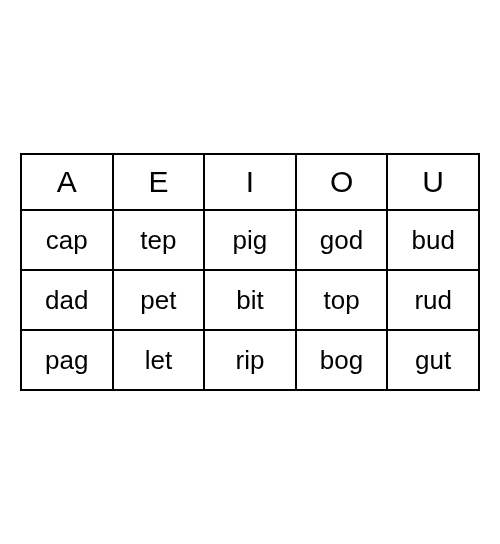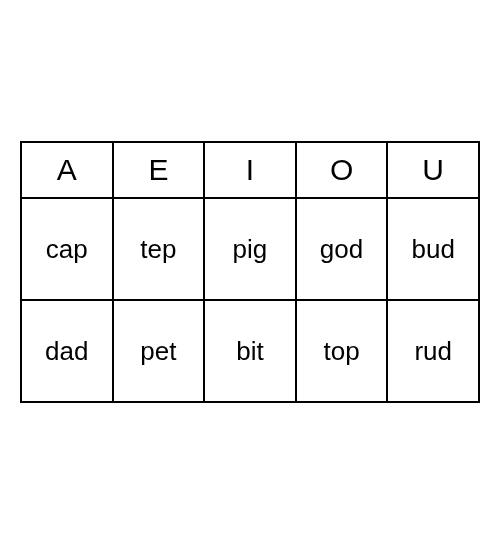--- a/index.html
+++ b/index.html
@@ -21,21 +21,21 @@
     .bingo-card {
       border: 2px solid #000;
       border-collapse: collapse;
       width: 460px;
     }
 
     .bingo-card th,
     .bingo-card td {
       border: 2px solid #000;
       width: 92px;
-      height: 102px;
+      height: 60px;
       text-align: center;
       vertical-align: middle;
       font-size: 26px;
     }
 
     .bingo-card th {
       font-weight: normal;
       font-size: 30px;
       height: 56px;
     }
@@ -63,14 +63,21 @@
         <td>god</td>
         <td>bud</td>
       </tr>
       <tr>
         <td>dad</td>
         <td>pet</td>
         <td>bit</td>
         <td>top</td>
         <td>rud</td>
       </tr>
+      <tr>
+        <td>pag</td>
+        <td>let</td>
+        <td>rip</td>
+        <td>bog</td>
+        <td>gut</td>
+      </tr>
     </tbody>
 </table>
 
 </body></html>

